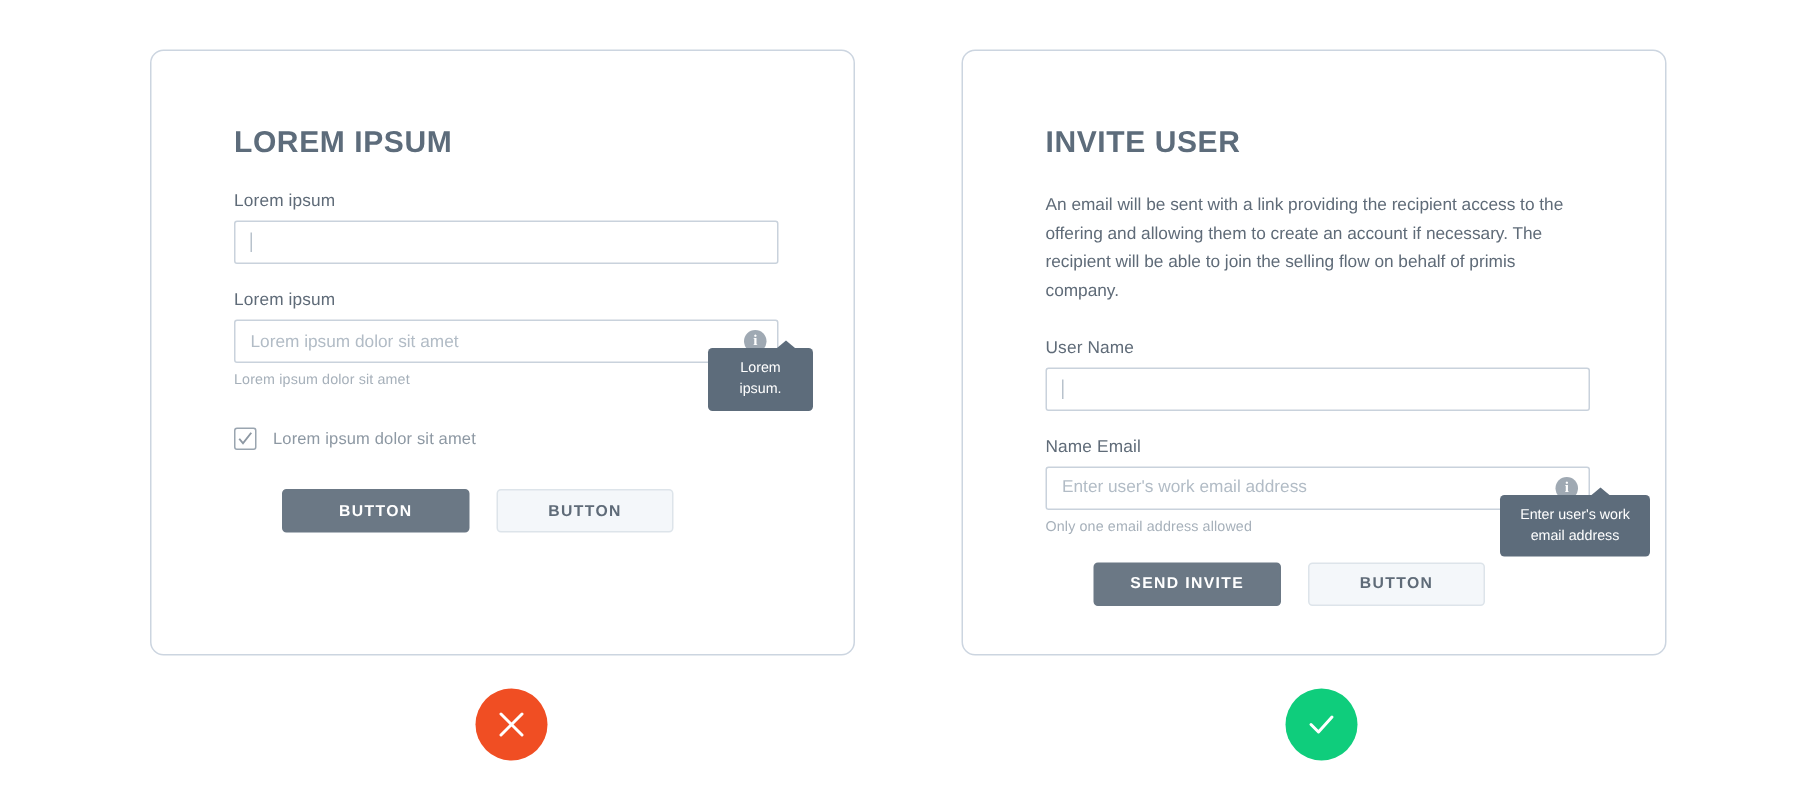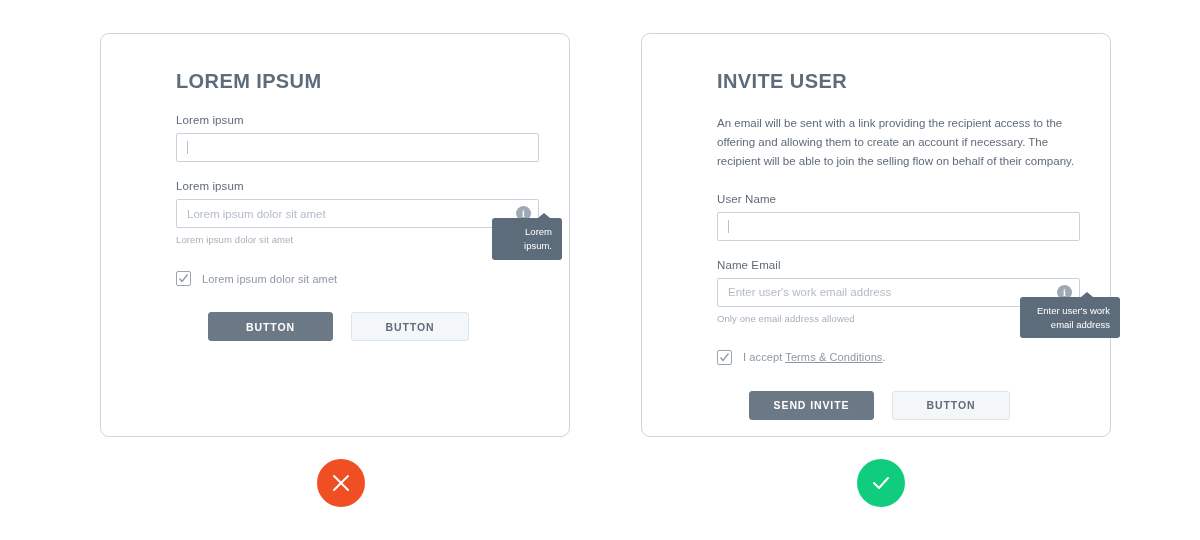--- a/index.html
+++ b/index.html
@@ -31,23 +31,22 @@
     border: 1px solid #ccd5e0;
     border-radius: 9px;
     box-sizing: border-box;
   }
   .card.left  { left: 100px; }
   .card.right { left: 641px; }
 
   .card-inner {
     position: absolute;
     left: 55px;
-    top: 36px;
+    top: 50px;
     width: 363px;
-    margin-left: 20px;
   }
 
   
   .dialog-title {
     font-size: 20px;
     font-weight: bold;
     letter-spacing: 0.4px;
     color: #5d6c7b;
     margin: 0 0 22px 0;
     line-height: 1.1;
@@ -130,21 +129,21 @@
 
   
   .tooltip {
     position: absolute;
     background: #5d6c7b;
     color: #ffffff;
     font-size: 9.5px;
     line-height: 1.45;
     border-radius: 3px;
     padding: 7px 10px;
-    text-align: right;
+    text-align: center;
     box-sizing: border-box;
   }
   .tooltip::after {
     content: "";
     position: absolute;
     top: -5px;
     width: 0;
     height: 0;
     border-left: 6px solid transparent;
     border-right: 6px solid transparent;
@@ -292,48 +291,40 @@
       </div>
 
     </div>
   </div>
 
   <div class="card right">
     <div class="card-inner">
 
       <h1 class="dialog-title">INVITE USER</h1>
 
-      <p class="dialog-desc">An email will be sent with a link providing the recipient access to the offering and allowing them to create an account if necessary. The recipient will be able to join the selling flow on behalf of their company.</p>
+      <p class="dialog-desc">An email will be sent with a link providing the recipient access to the offering and allowing them to create an account if necessary. The recipient will be able to join the selling flow on behalf of primis company.</p>
 
       <div class="field">
         <label class="field-label">User Name</label>
         <div class="input-wrap">
           <input class="text-input" type="text" placeholder="" style="">
           <span class="fake-caret"></span>
         </div>
       </div>
 
       <div class="field">
         <label class="field-label">Name Email</label>
         <div class="input-wrap">
           <input class="text-input" type="text" placeholder="Enter user's work email address" style="">
           <span class="info-icon">i</span>
         </div>
         <div class="helper-text">Only one email address allowed</div>
         <div class="tooltip tip-right">Enter user's work email address</div>
       </div>
 
-      <div class="checkbox-row">
-        <span class="checkbox-box">
-          <svg width="11" height="11" viewBox="0 0 11 11">
-            <polyline points="1.5,5.5 4,8.5 9.5,1.5" fill="none" stroke="#8d98a3" stroke-width="1.3"></polyline>
-          </svg>
-        </span>
-        <span class="checkbox-label"><span>I accept </span><span class="tc-link">Terms &amp; Conditions</span><span>.</span></span>
-      </div>
 
       <div class="button-row">
         <div class="btn btn-primary">SEND INVITE</div>
         <div class="btn btn-secondary">BUTTON</div>
       </div>
 
     </div>
   </div>
 
   <div class="status-badge fail">

